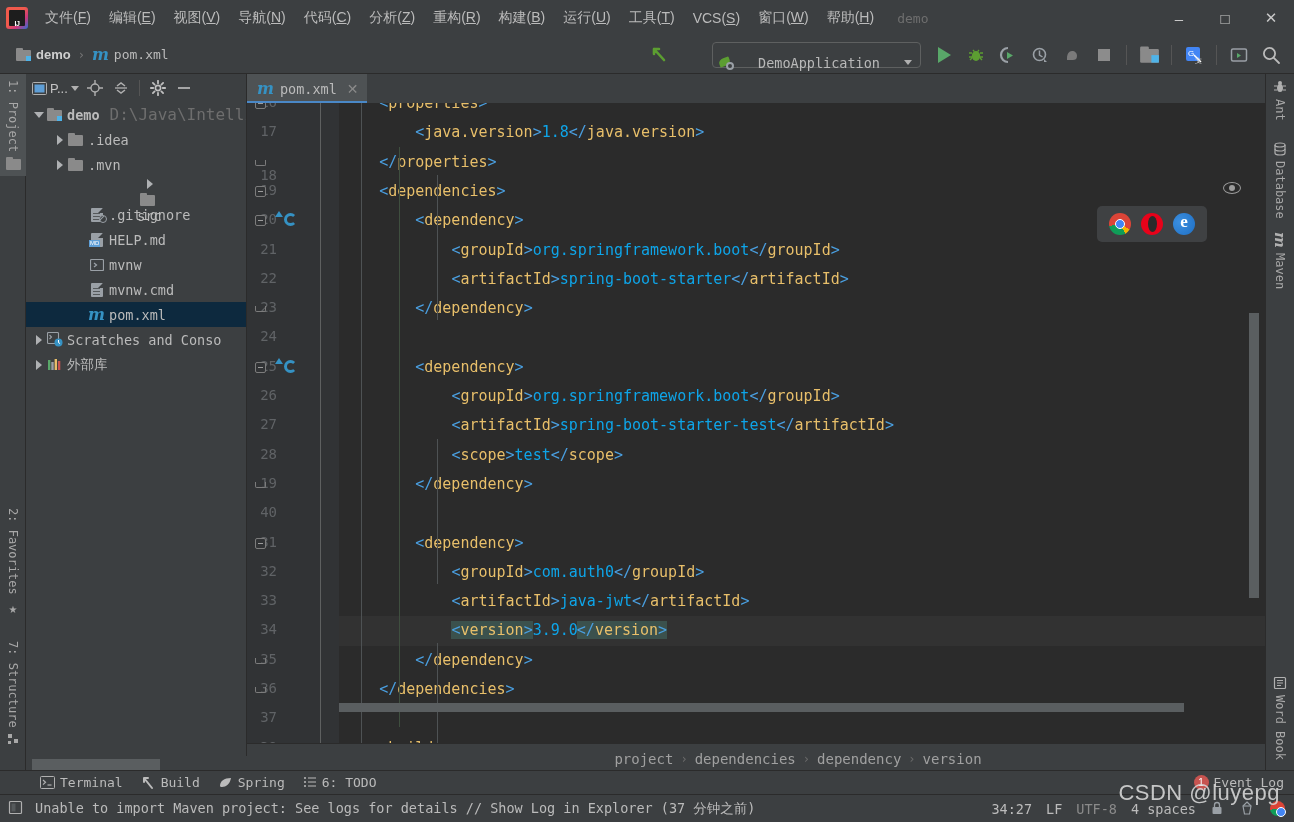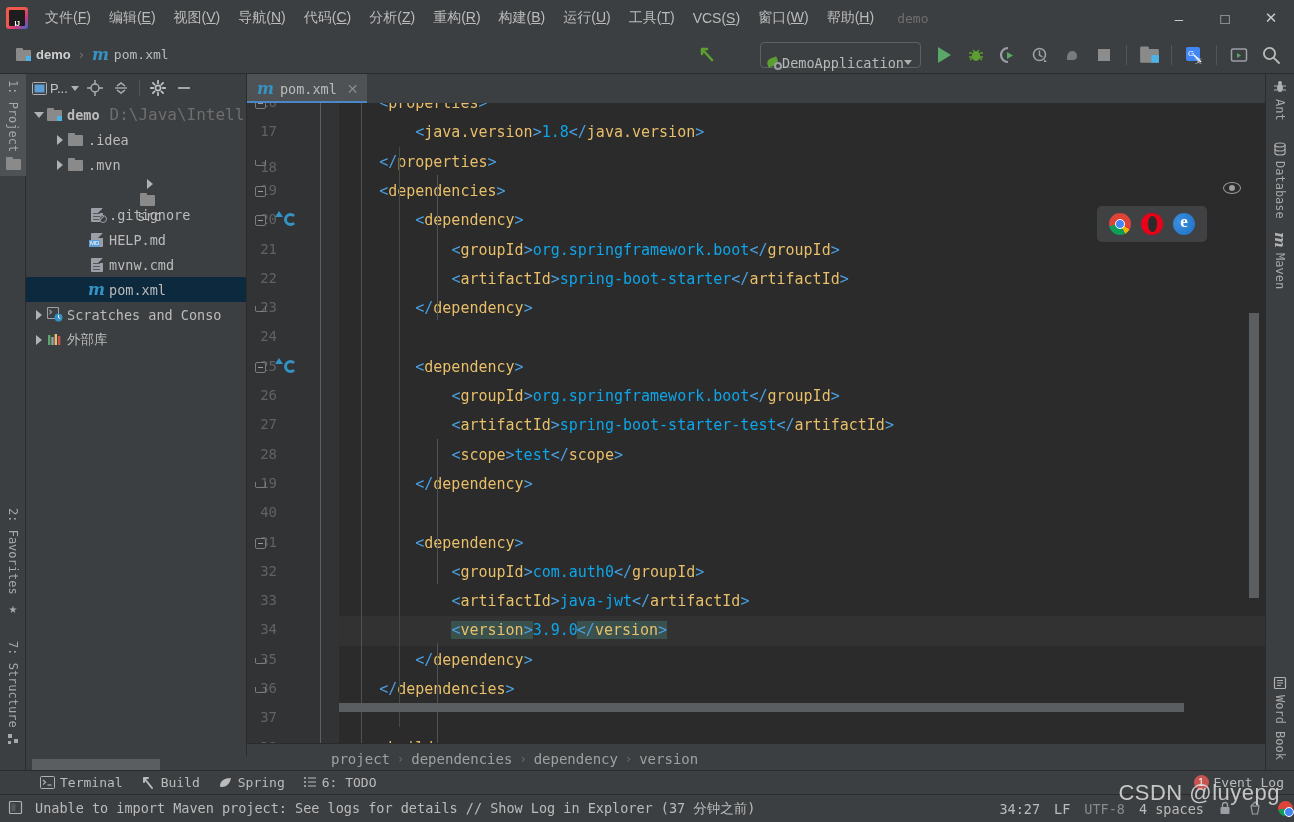--- a/index.html
+++ b/index.html
@@ -43,21 +43,21 @@
   .folder-ic { width:15px;height:13px;position:relative;display:inline-block; }
   .folder-ic:before{content:'';position:absolute;left:0;top:2px;width:15px;height:11px;background:#8A8A8A;border-radius:1px;}
   .folder-ic:after{content:'';position:absolute;left:0;top:0px;width:7px;height:3px;background:#8A8A8A;border-radius:1px 1px 0 0;}
   .folder-ic .badge{position:absolute;right:0;bottom:0;width:5px;height:5px;background:#4FB3E8;z-index:2;}
   .m-ic { color:#3592C4; font-style:italic; font-weight:bold; font-size:16px; font-family:"DejaVu Serif",serif;}
 
   .tb-right { margin-left:auto; display:flex; align-items:center; padding-right:8px; gap:2px;}
   .tb-btn { width:30px;height:28px; display:flex;align-items:center;justify-content:center; border-radius:3px; position:relative;}
   .tb-sep { width:1px; height:20px; background:#555; margin:0 5px; }
   .runcfg {
-    display:flex; align-items:center; gap:0; height:26px;
+    display:flex; align-items:center; gap:24px; height:26px;
     border:1px solid #5E6060; border-radius:4px; padding:16px 8px 0 6px;
     background:#3C3F41; color:#B9B9B9; font-size:13.5px;
     font-family:"DejaVu Sans Mono",monospace; margin-right:6px;margin-left:35px;
   }
   .runcfg .cfg-ic{width:15px;height:15px;position:relative;}
   .runcfg .cfg-ic .leaf{position:absolute;left:0;top:3px;width:11px;height:8px;background:#5C9E31;border-radius:50% 10% 50% 10%;transform:rotate(-20deg);}
   .runcfg .cfg-ic .dot{position:absolute;right:0;bottom:0;width:8px;height:8px;border:2px solid #9AA0A6;border-radius:50%;background:#3C3F41;}
   .caret-dn { width:0;height:0;border-left:4px solid transparent;border-right:4px solid transparent;border-top:5px solid #B0B0B0; }
   .tri-run { width:0;height:0;border-top:8px solid transparent;border-bottom:8px solid transparent;border-left:13px solid #59A869; }
   .sq-stop{ width:12px;height:12px;background:#8C8C8C;}
@@ -148,20 +148,21 @@
   .eye-ic .p{position:absolute;left:6px;top:6px;width:6px;height:6px;border-radius:50%;background:#9C9C9C;}
 
   .vscroll{ position:absolute; right:6px; top:210px; width:10px; height:285px; background:#5A5E60; border-radius:0;}
   .hscroll{ position:absolute; left:92px; bottom:31px; height:9px; width:845px; background:#5A5E60;}
 
   .breadcrumb-bot{
     position:absolute;left:0;right:0;bottom:0;height:31px; background:#3C3F41;
     display:flex;align-items:center; padding-left:84px; gap:7px;
     font-family:"DejaVu Sans Mono",monospace; font-size:14px; color:#A0A0A0;
     border-top:1px solid #2B2B2B;
+    justify-content:center;
   }
   .breadcrumb-bot .sep{ color:#6B6B6B; font-size:12px;}
 
   
   .stripe-r {
     position:absolute; right:0; top:74px; width:29px; height:700px;
     background:#3C3F41; border-left:1px solid #2B2B2B;
   }
   .stripe-btn-r{
     position:absolute; right:0; width:29px;
@@ -180,21 +181,21 @@
   .tw-right{ margin-left:auto; display:flex;align-items:center;gap:5px; padding-right:10px;}
   .evt-badge{ width:15px;height:15px;border-radius:50%;background:#C75450;color:#fff;font-size:10px;display:flex;align-items:center;justify-content:center;font-family:"Liberation Sans",sans-serif;}
 
   .statusbar{
     position:absolute;left:0;bottom:0;width:1294px;height:28px;
     background:#3C3F41; display:flex;align-items:center; padding-left:8px;
     font-family:"DejaVu Sans Mono",monospace; font-size:13.5px; color:#BBBBBB;
     border-top:1px solid #2B2B2B;
   }
   .sb-msg{ margin-left:12px; }
-  .sb-right{ margin-left:auto; display:flex;align-items:center; gap:14px; }
+  .sb-right{ margin-left:auto; display:flex;align-items:center; gap:14px; padding-right:8px;}
   .sb-right .dim{ color:#8A8A8A; }
   .sb-ic{width:16px;height:16px;}
 
   .watermark{
     position:absolute; right:14px; bottom:16px;
     font-family:"Liberation Sans",sans-serif; font-size:22px; color:#D9D9D9;
     opacity:.88; letter-spacing:.5px; pointer-events:none; white-space:nowrap;
   }
 </style>
 </head>
@@ -422,20 +423,30 @@
           <span class="arw"></span>
           <span class="ticon">
             <span class="file-ic"></span>
             <span style="position:absolute;left:1px;bottom:0;background:#5E9ED6;color:#fff;font-size:6px;line-height:7px;padding:0 1px;font-family:'Liberation Sans',sans-serif;">MD</span>
           </span>
           <span class="tlabel">HELP.md</span>
         </div>
         <div class="trow" style="padding-left: 48px;">
           <span class="arw"></span>
           <span class="ticon">
+            <svg width="14" height="14" viewBox="0 0 14 14">
+              <rect x="0.5" y="1.5" width="13" height="11" rx="1" stroke="#9AA0A6" stroke-width="1.2" fill="none"></rect>
+              <path d="M4 5l2.5 2L4 9" stroke="#9AA0A6" stroke-width="1.3" fill="none"></path>
+            </svg>
+          </span>
+          <span class="tlabel">mvnw</span>
+        </div>
+        <div class="trow" style="padding-left: 48px;">
+          <span class="arw"></span>
+          <span class="ticon">
             <span class="file-ic">
               <i class="ln"></i>
             </span>
           </span>
           <span class="tlabel">mvnw.cmd</span>
         </div>
         <div class="trow sel" style="padding-left: 48px;">
           <span class="arw"></span>
           <span class="ticon">
             <span class="m-ic">m</span>
@@ -481,21 +492,21 @@
         <span class="tab-close">✕</span>
       </div>
     </div>
 
     <div class="code-wrap">
       <div class="gutter"></div>
       <div id="gutter-content" style="position:absolute;left:0;top:0;bottom:0;width:92px;">
           <div class="lnum" style="top: -9px;">16</div>
           <div class="fold minus" style="top: -5px;"></div>
           <div class="lnum" style="top: 20.3px;">17</div>
-          <div class="lnum" style="top: 56px;">18</div>
+          <div class="lnum" style="top: 64px;">18</div>
           <div class="fold endbot" style="top: 56.6px;"></div>
           <div class="lnum" style="top: 78.9px;">19</div>
           <div class="fold minus" style="top: 82.9px;"></div>
           <div class="lnum" style="top: 108.2px;">20</div>
           <div class="fold minus" style="top: 112.2px;"></div>
           <div class="gutter-ic" style="top: 108.2px;"><span class="spring-bean"><i class="c"></i><i class="a"></i></span></div>
           <div class="lnum" style="top: 137.5px;">21</div>
           <div class="lnum" style="top: 166.8px;">22</div>
           <div class="lnum" style="top: 196.1px;">23</div>
           <div class="fold endbot" style="top: 203.1px;"></div>

